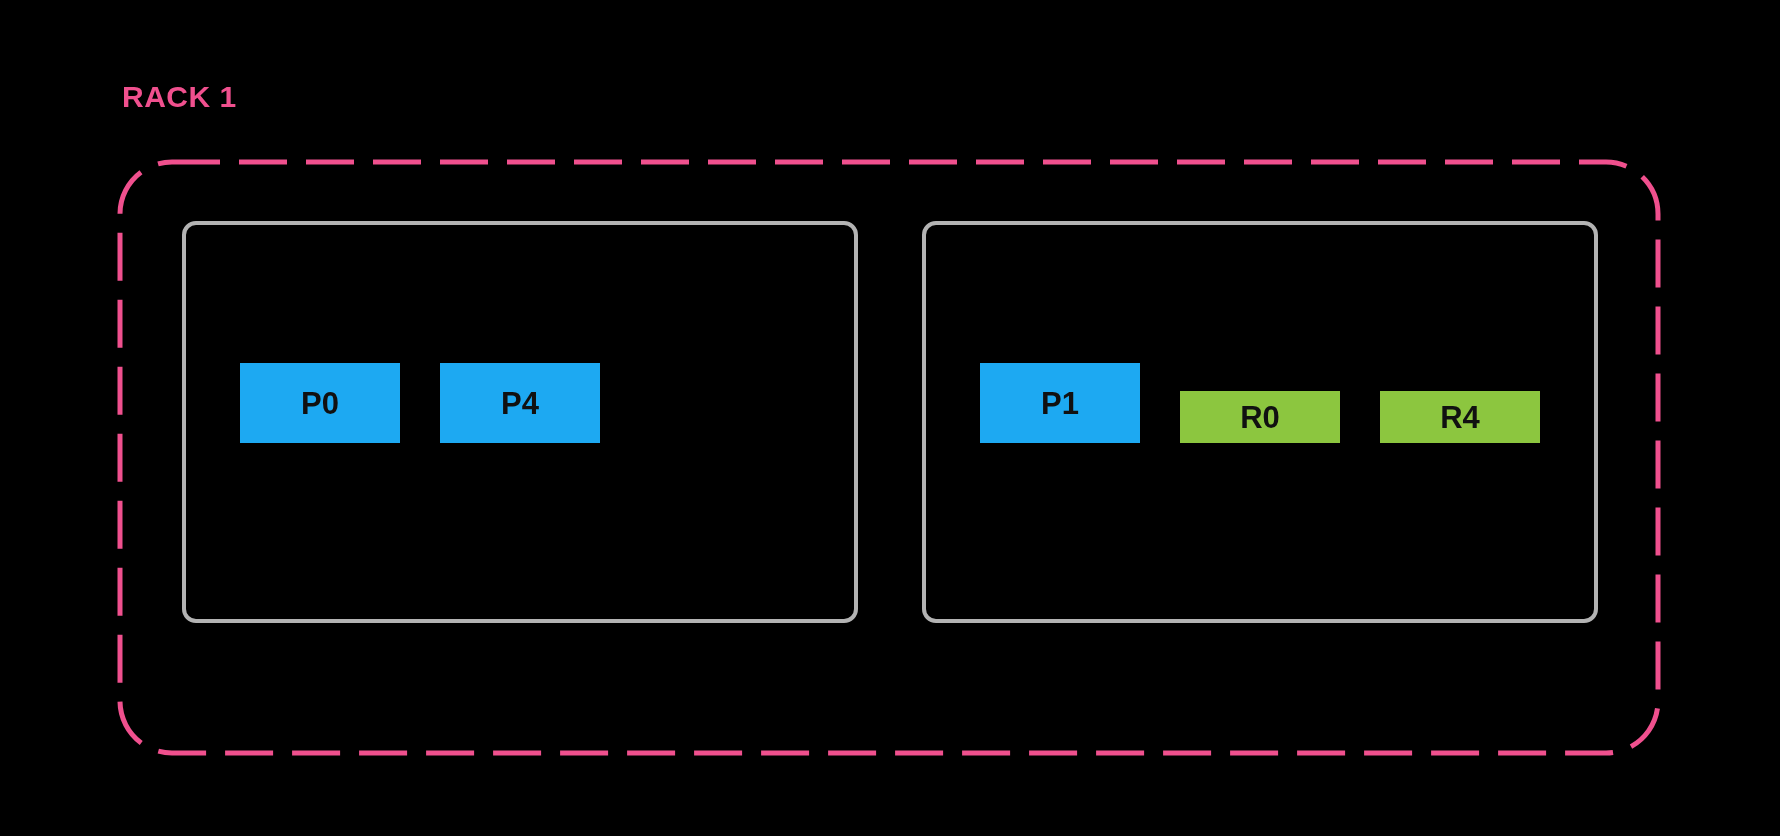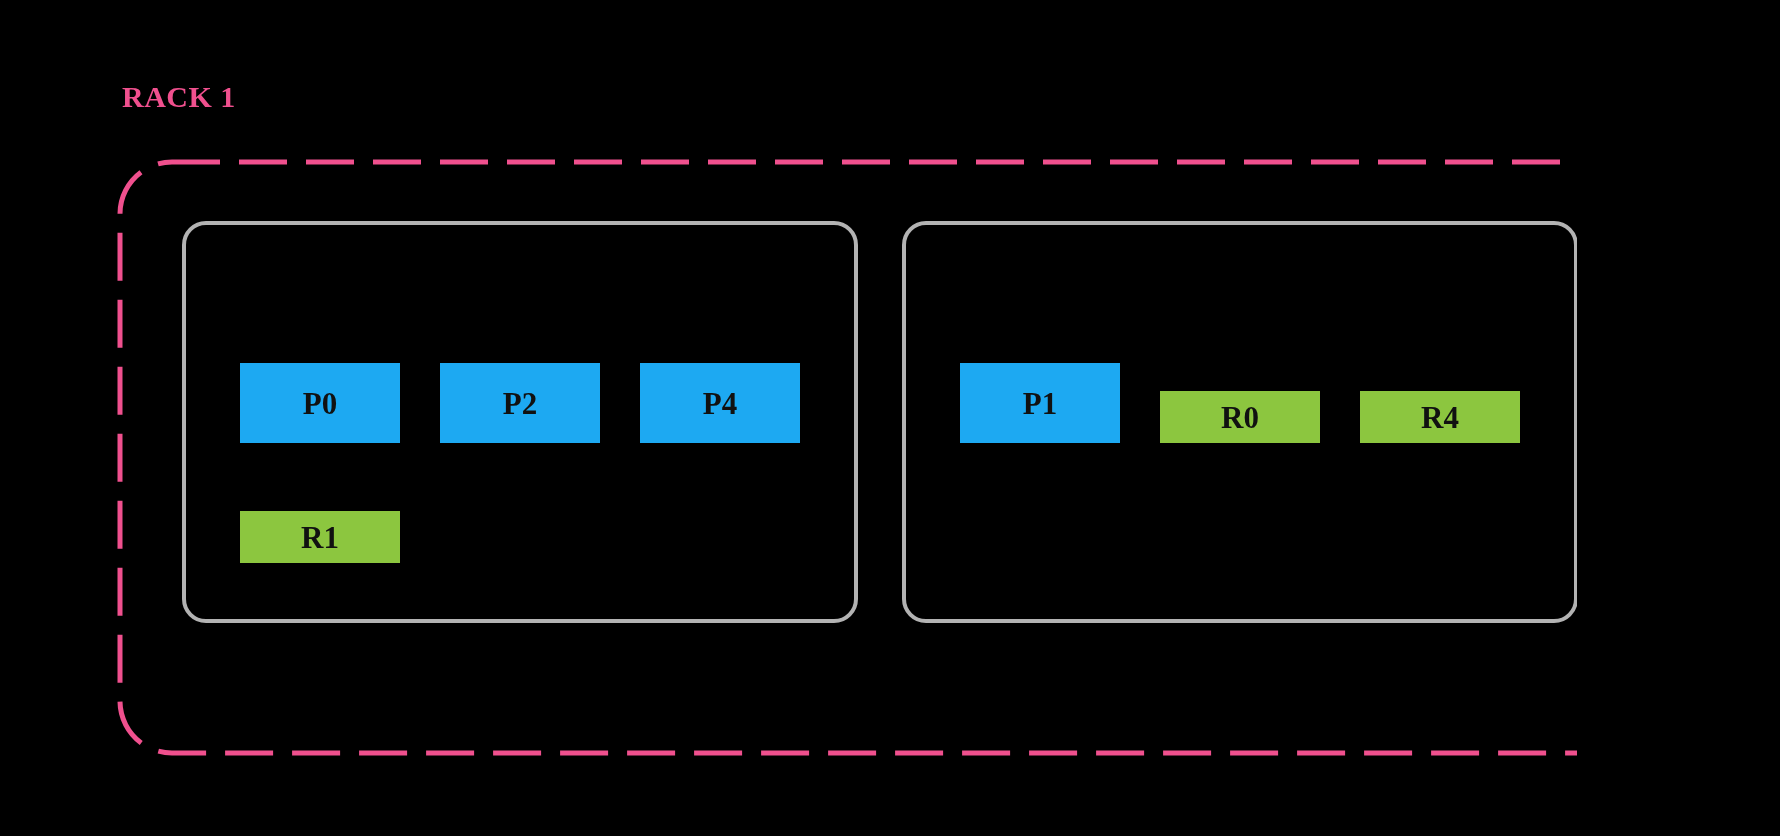--- a/index.html
+++ b/index.html
@@ -2,25 +2,25 @@
 <html style="--background: #000000; --rack-border: #f0508e; --rack-label: #f0508e; --node-border: #b3b3b3; --primary-fill: #1da9f2; --replica-fill: #8cc63f; --slot-text: #111111;"><head>
 <meta charset="utf-8">
 <style>
   html, body {
     margin: 0;
     padding: 0;
     background: #000000;
   }
   .canvas {
     position: relative;
-    width: 1577px;
+    width: 1780px;
     height: 836px;
     background: var(--background, #000000);
     overflow: hidden;
-    font-family: Liberation Serif, serif;
+    font-family: Liberation Sans, sans-serif;
   }
   .rack-label {
     position: absolute;
     left: 122px;
     top: 82px;
     font-size: 30px;
     font-weight: 700;
     letter-spacing: 0.5px;
     color: var(--rack-label, #f0508e);
     line-height: 1;
@@ -38,25 +38,25 @@
     stroke-width: 5;
     stroke-dasharray: 48 19;
   }
   .node {
     position: absolute;
     top: 221px;
     width: 676px;
     height: 402px;
     box-sizing: border-box;
     border: 4px solid var(--node-border, #b3b3b3);
-    border-radius: 24px;
+    border-radius: 14px;
     background: transparent;
   }
   .node-1 { left: 182px; }
-  .node-2 { left: 902px; }
+  .node-2 { left: 922px; }
   .slot-grid {
     position: absolute;
     left: 54px;
     top: 138px;
     display: grid;
     grid-template-columns: repeat(3, 160px);
     grid-auto-rows: 80px;
     column-gap: 40px;
     row-gap: 40px;
   }
@@ -79,23 +79,21 @@
 
   <div class="rack-label">RACK 1</div>
 
   <svg class="rack-border-svg" width="1546" height="597" viewBox="0 0 1546 597" aria-hidden="true">
     <rect x="3" y="3" width="1538" height="591" rx="52"></rect>
   </svg>
 
   <div class="node node-1">
     <div class="slot-grid">
       <div class="slot slot-primary">P0</div>
-      <div class="slot slot-primary">P2</div>
       <div class="slot slot-primary">P4</div>
-      <div class="slot slot-replica">R1</div>
     </div>
   </div>
 
   <div class="node node-2">
     <div class="slot-grid">
       <div class="slot slot-primary">P1</div>
       <div class="slot slot-replica">R0</div>
       <div class="slot slot-replica">R4</div>
     </div>
   </div>

